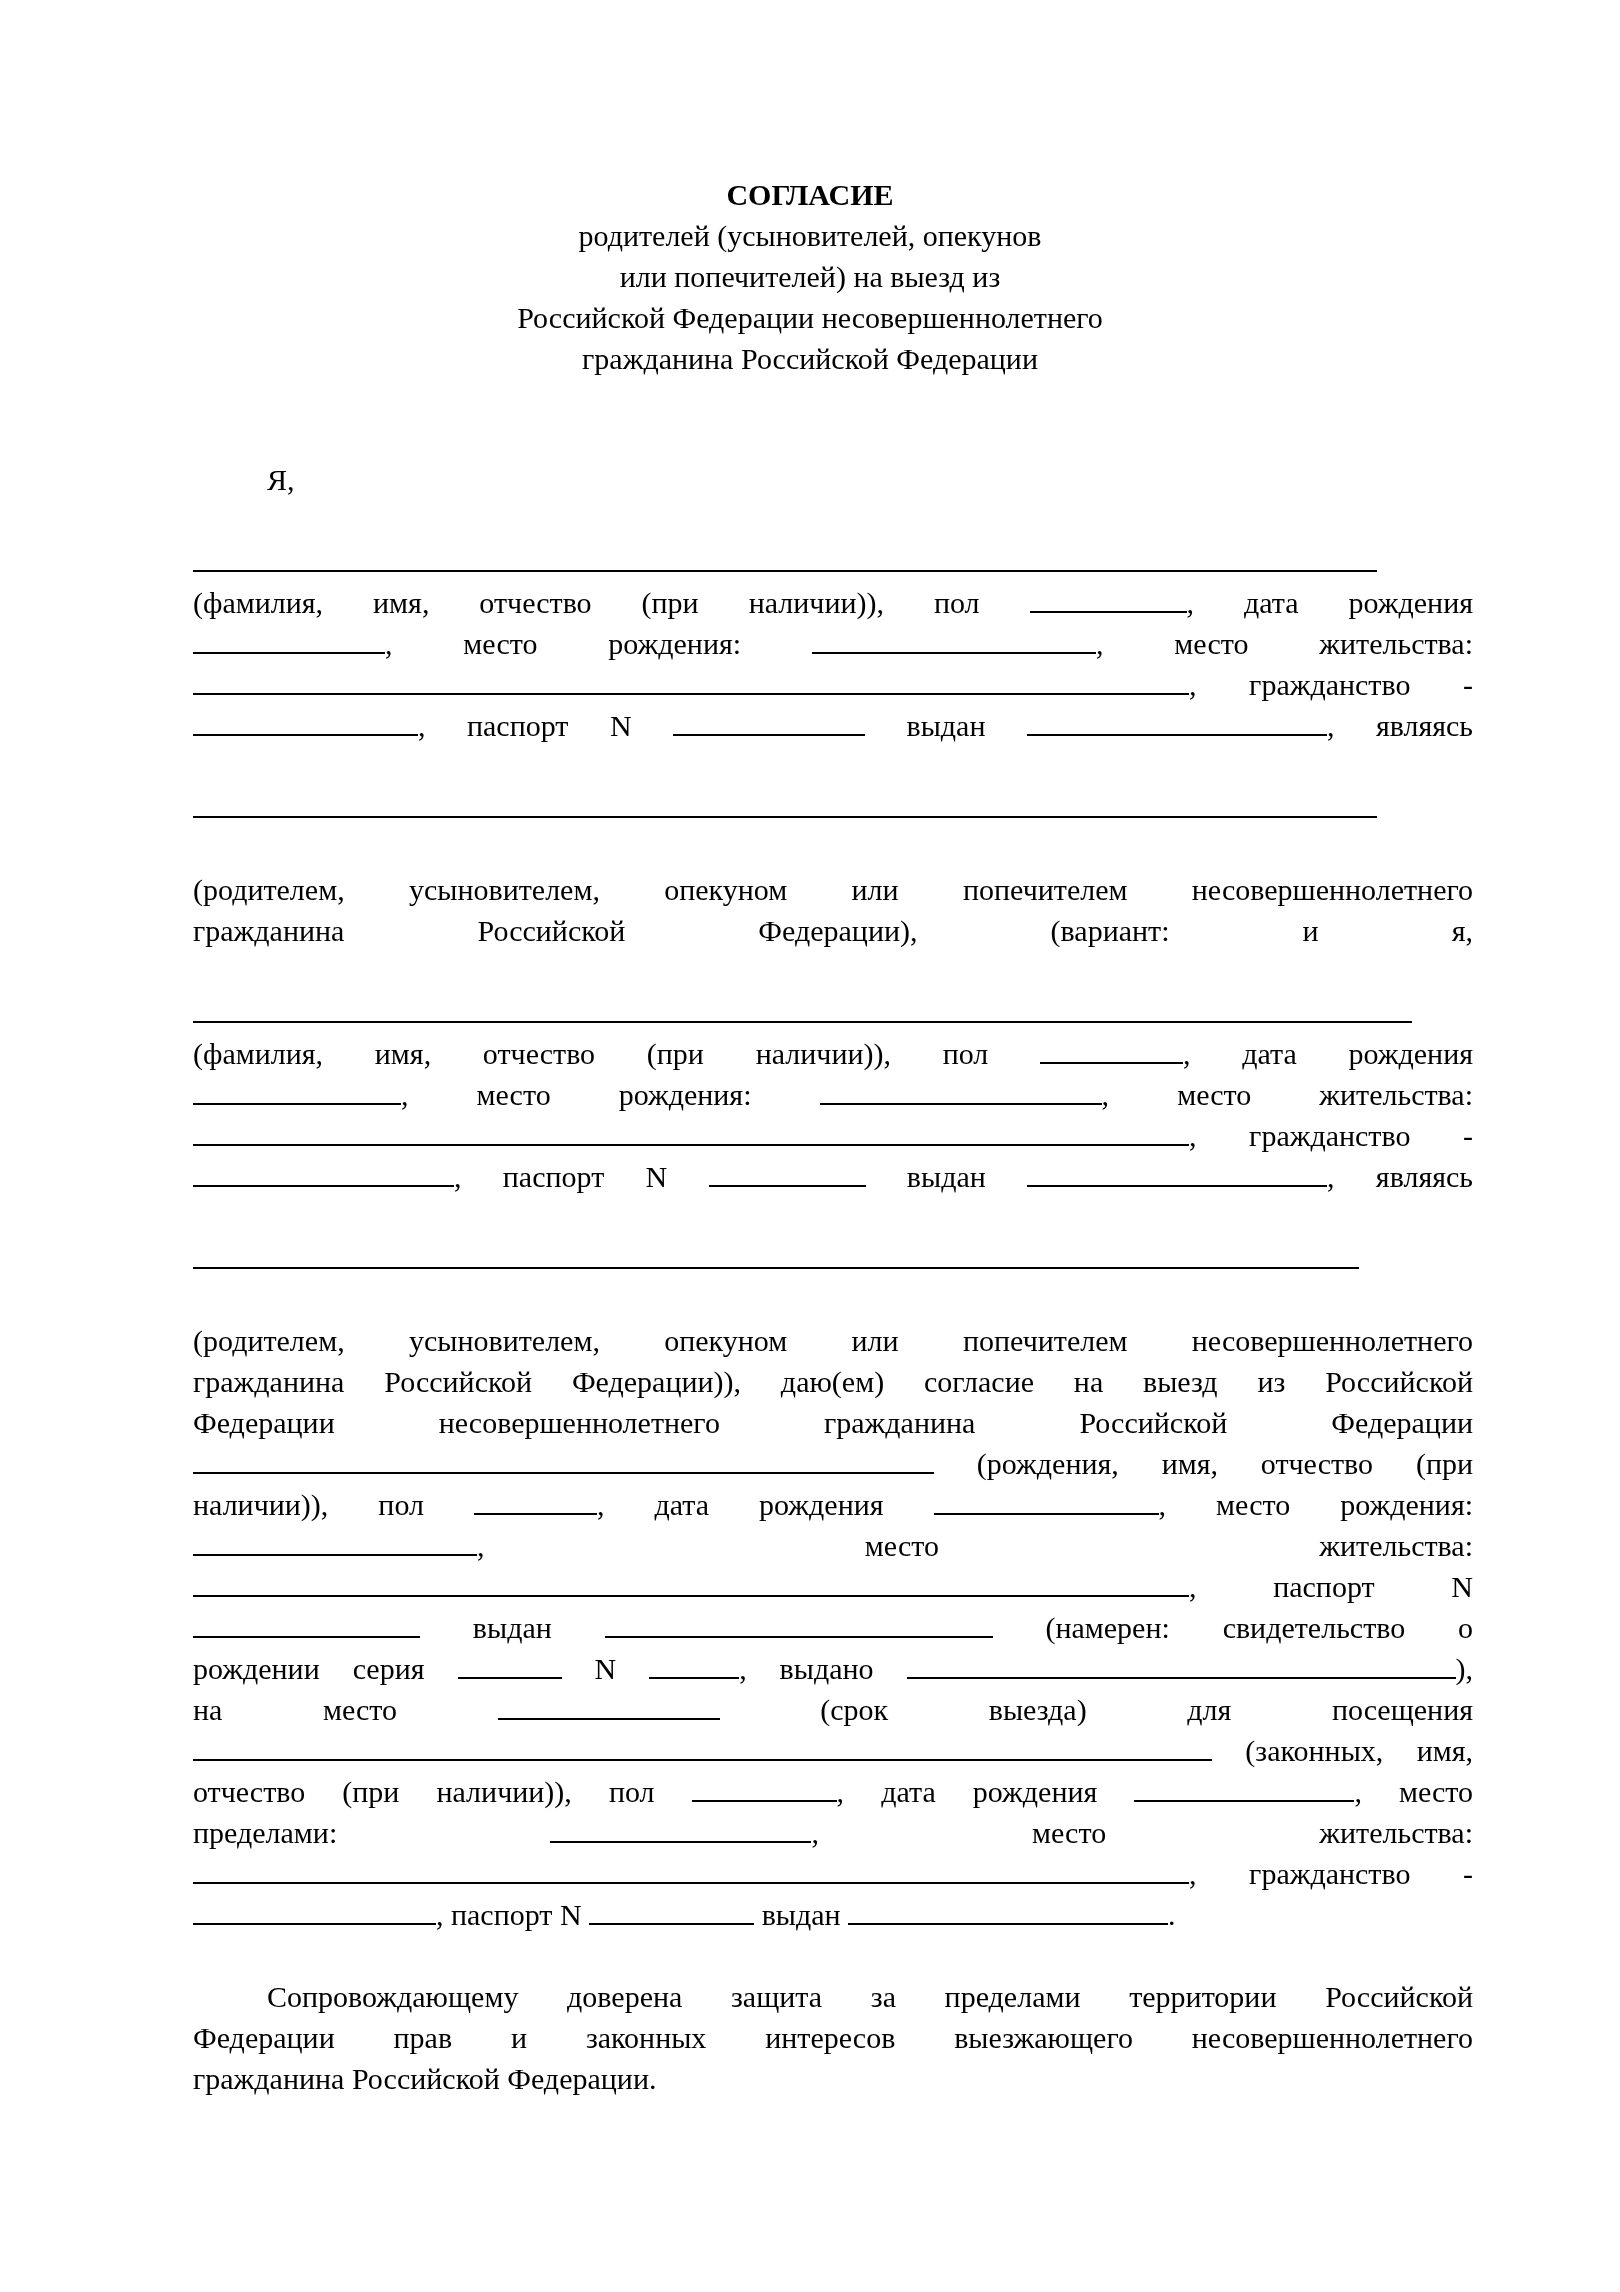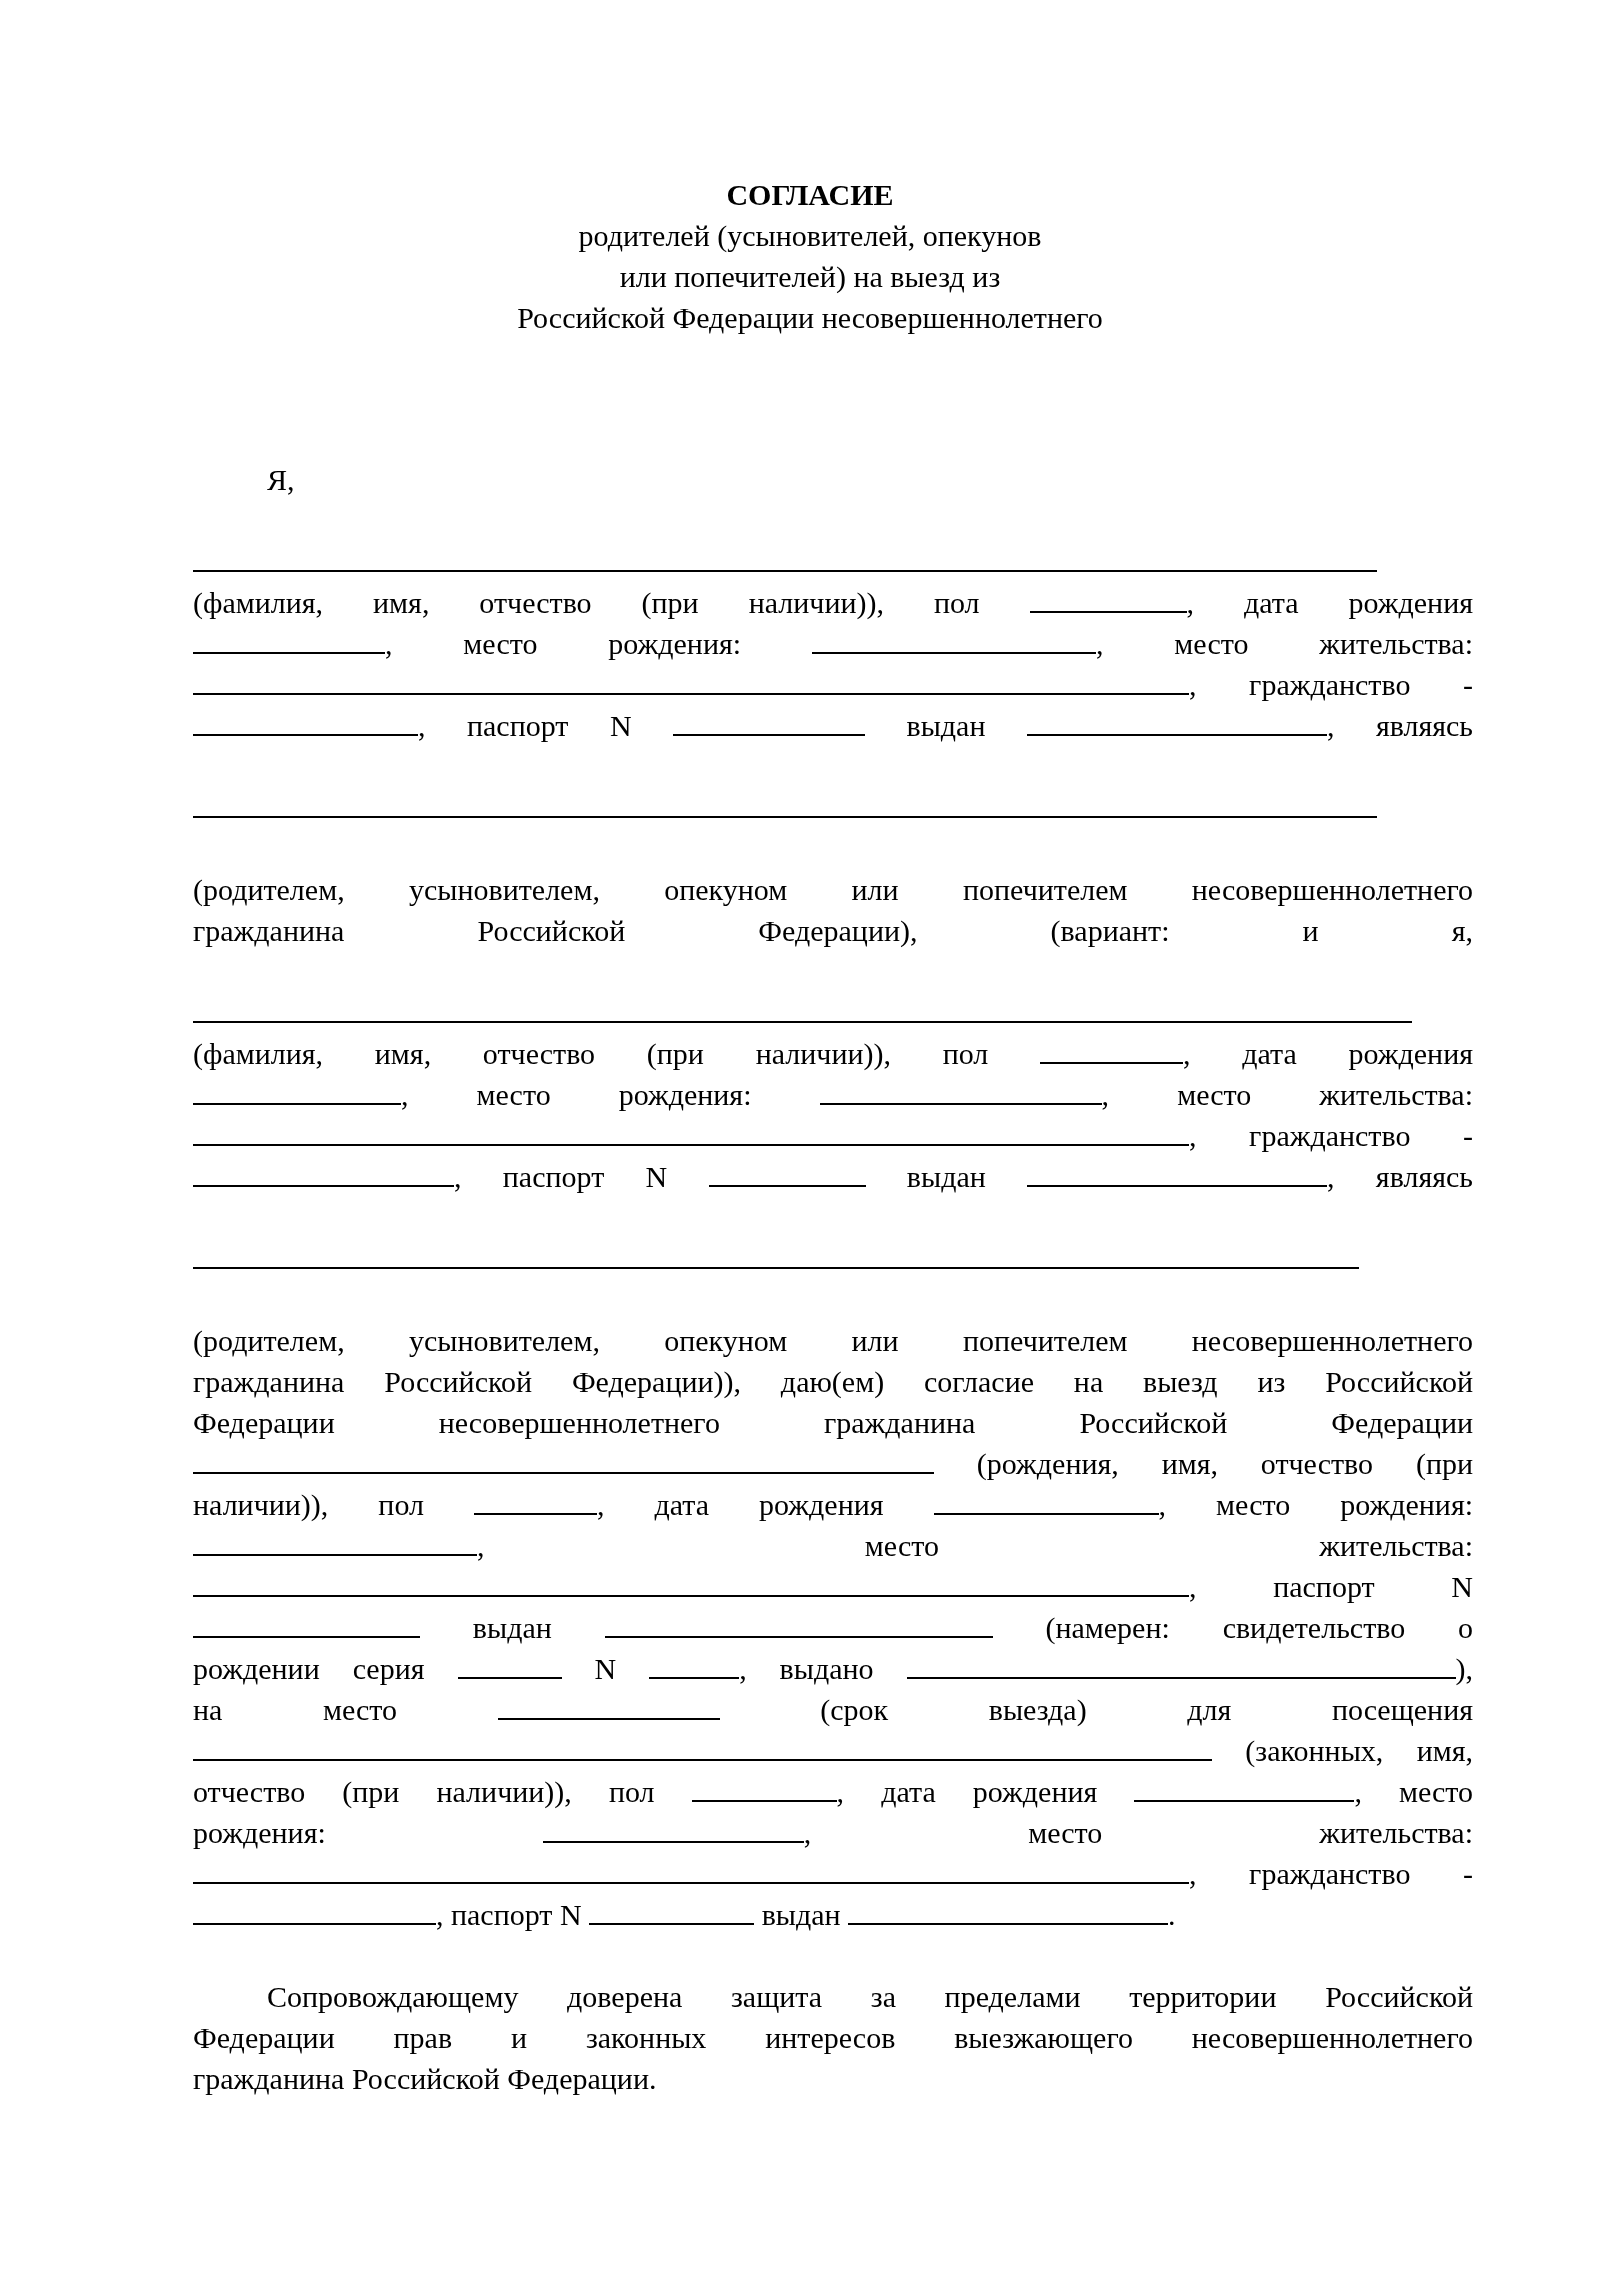--- a/index.html
+++ b/index.html
@@ -34,20 +34,21 @@
 </head>
 <body>
 
 <div class="page">
 
   <div class="title-block">
     <div class="t-main">СОГЛАСИЕ</div>
     <div>родителей (усыновителей, опекунов</div>
     <div>или попечителей) на выезд из</div>
     <div>Российской Федерации несовершеннолетнего</div>
+    <div>гражданина Российской Федерации</div>
   </div>
 
   <div class="body">
 
     <div class="line left indent">
       <span>Я,</span>
     </div>
     <div class="line spacer"></div>
 
     <div class="line left">
@@ -148,21 +149,21 @@
     <div class="line">
       <span class="blank" style="width:1019px"></span>
       <span>(законных, имя,</span>
     </div>
     <div class="line">
       <span>отчество (при наличии)), пол</span>
       <span class="blank" style="width:145px"></span><span>, дата рождения</span>
       <span class="blank" style="width:220px"></span><span>, место</span>
     </div>
     <div class="line">
-      <span>рождения:</span>
+      <span>пределами:</span>
       <span class="blank" style="width:261px"></span><span>, место</span>
       <span>жительства:</span>
     </div>
     <div class="line">
       <span class="blank" style="width:996px"></span><span>, гражданство -</span>
     </div>
     <div class="line left">
       <span class="blank" style="width:243px"></span><span>, паспорт N</span>
       <span class="blank" style="width:165px"></span>
       <span>выдан</span>

